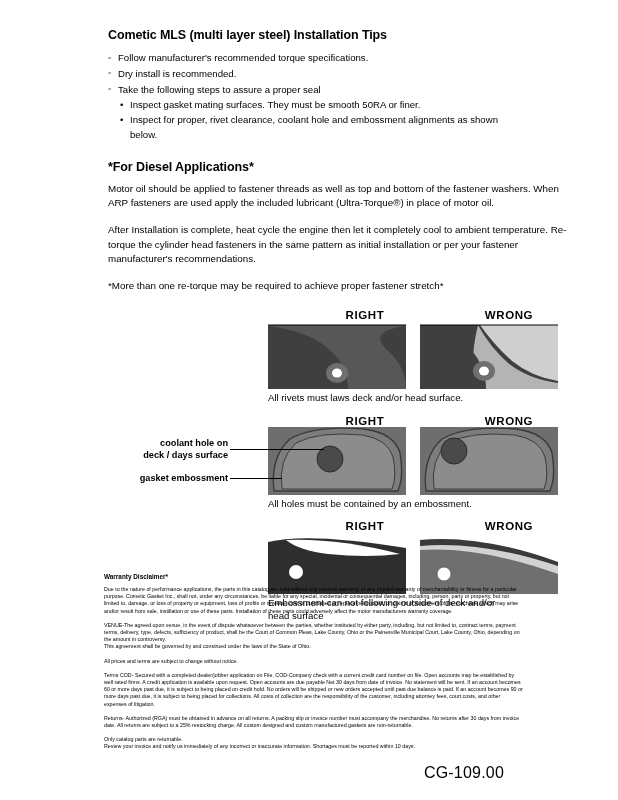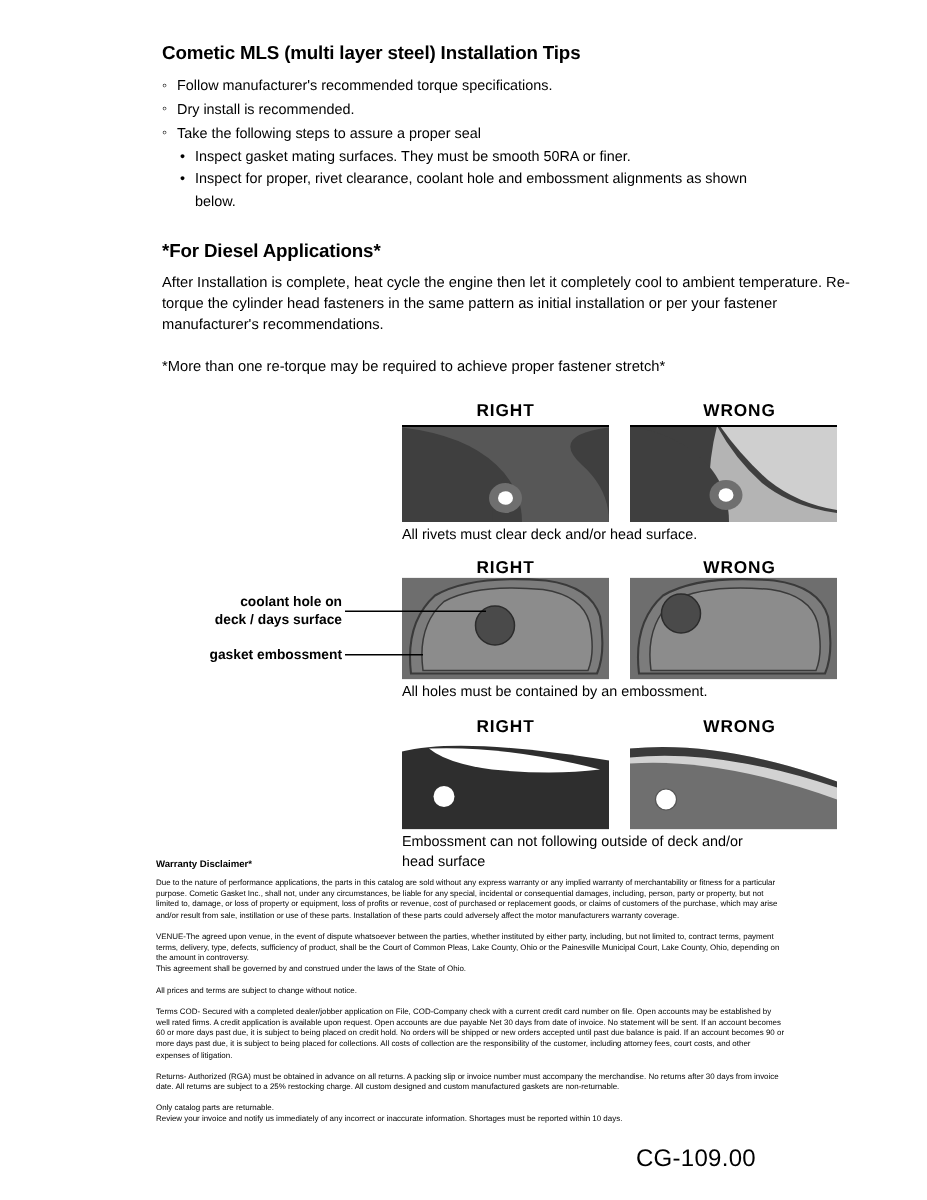--- a/index.html
+++ b/index.html
@@ -86,22 +86,23 @@
     margin-top: 16px;
     margin-left: 72px;
     width: 470px;
   }
   .fig-block {
     position: relative;
     margin-bottom: 4px;
   }
   .fig-labels {
     display: flex;
-    gap: 18px;
+    gap: 6px;
     margin-left: 160px;
+    justify-content: flex-end;
   }
   .fig-labels span {
     font-size: 11.5px;
     font-weight: bold;
     width: 138px;
     text-align: center;
     letter-spacing: 0.6px;
   }
   .fig-row {
     display: flex;
@@ -182,20 +183,21 @@
         </li>
         <li>
           <span>Inspect for proper, rivet clearance, coolant hole and embossment alignments as shown below.</span>
         </li>
       </ul>
     </li>
   </ul>
 
   <h2 class="diesel">*For Diesel Applications*</h2>
 
+  <p class="para">Motor oil should be applied to fastener threads as well as top and bottom of the fastener washers. When ARP fasteners are used apply the included lubricant (Ultra-Torque®) in place of motor oil.</p>
   <p class="para">After Installation is complete, heat cycle the engine then let it completely cool to ambient temperature. Re-torque the cylinder head fasteners in the same pattern as initial installation or per your fastener manufacturer's recommendations.</p>
   <p class="para">*More than one re-torque may be required to achieve proper fastener stretch*</p>
 
   <div class="figures">
 
     <div class="fig-block" style="margin-bottom:6px;">
       <div class="fig-labels">
         <span>RIGHT</span>
         <span>WRONG</span>
       </div>
@@ -218,21 +220,21 @@
             <path d="M0 4 L138 4 L138 68 L0 68 Z" fill="#3f3f3f"></path>
             <path d="M60 4 Q74 24 92 40 Q112 56 138 60 L138 4 Z" fill="#cfcfcf"></path>
             <path d="M58 4 Q70 26 88 42 Q108 58 138 62 L138 68 L54 68 Q50 36 58 4 Z" fill="#b4b4b4"></path>
             <path d="M0 4 Q34 10 52 30 Q66 46 66 68 L0 68 Z" fill="#3f3f3f"></path>
             <ellipse cx="64" cy="50" rx="11" ry="10" fill="#6f6f6f"></ellipse>
             <ellipse cx="64" cy="50" rx="5" ry="4.5" fill="#ffffff"></ellipse>
             <path d="M0 4 L138 4" stroke="#000" stroke-width="1.2" fill="none"></path>
           </svg>
         </div>
       </div>
-      <div class="caption">All rivets must clear deck and/or head surface.</div>
+      <div class="caption">All rivets must laws deck and/or head surface.</div>
     </div>
 
     <div class="fig-block" style="margin-top:10px; margin-bottom:6px;">
       <div class="fig-labels">
         <span>RIGHT</span>
         <span>WRONG</span>
       </div>
       <div class="fig-row">
         <div class="panel" style="height:68px;">
           <svg width="138" height="68" viewBox="0 0 138 68">

